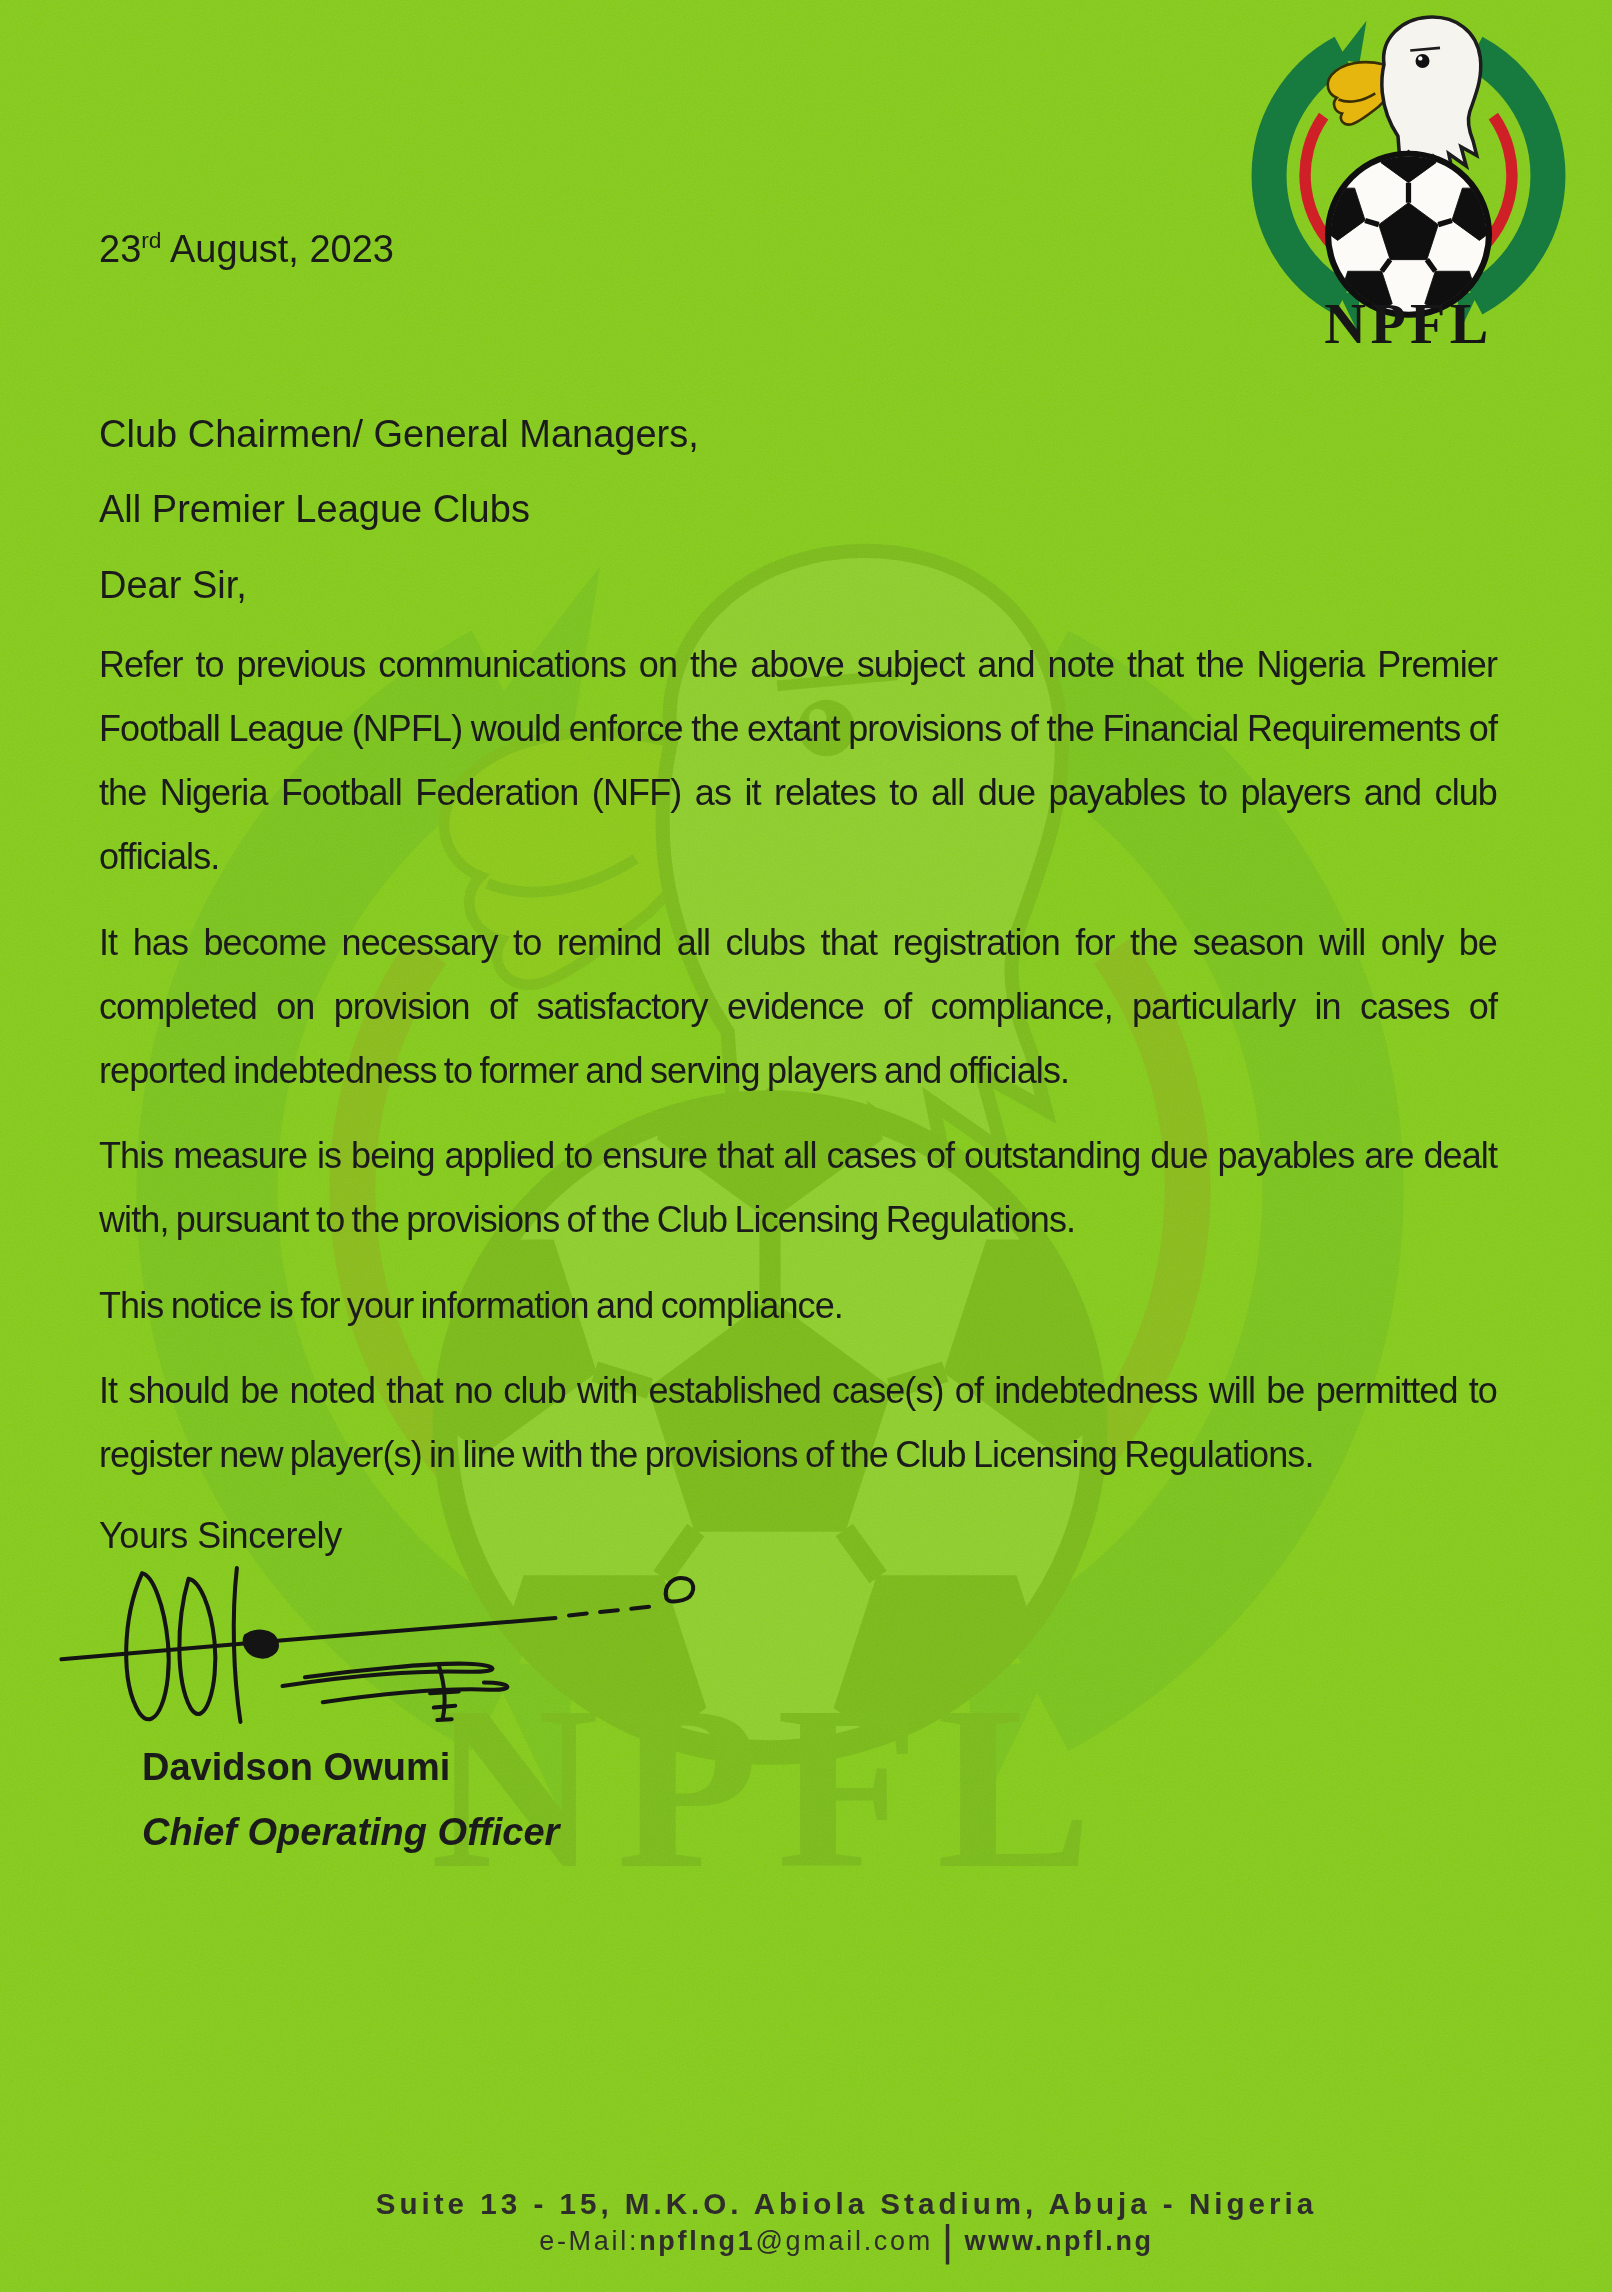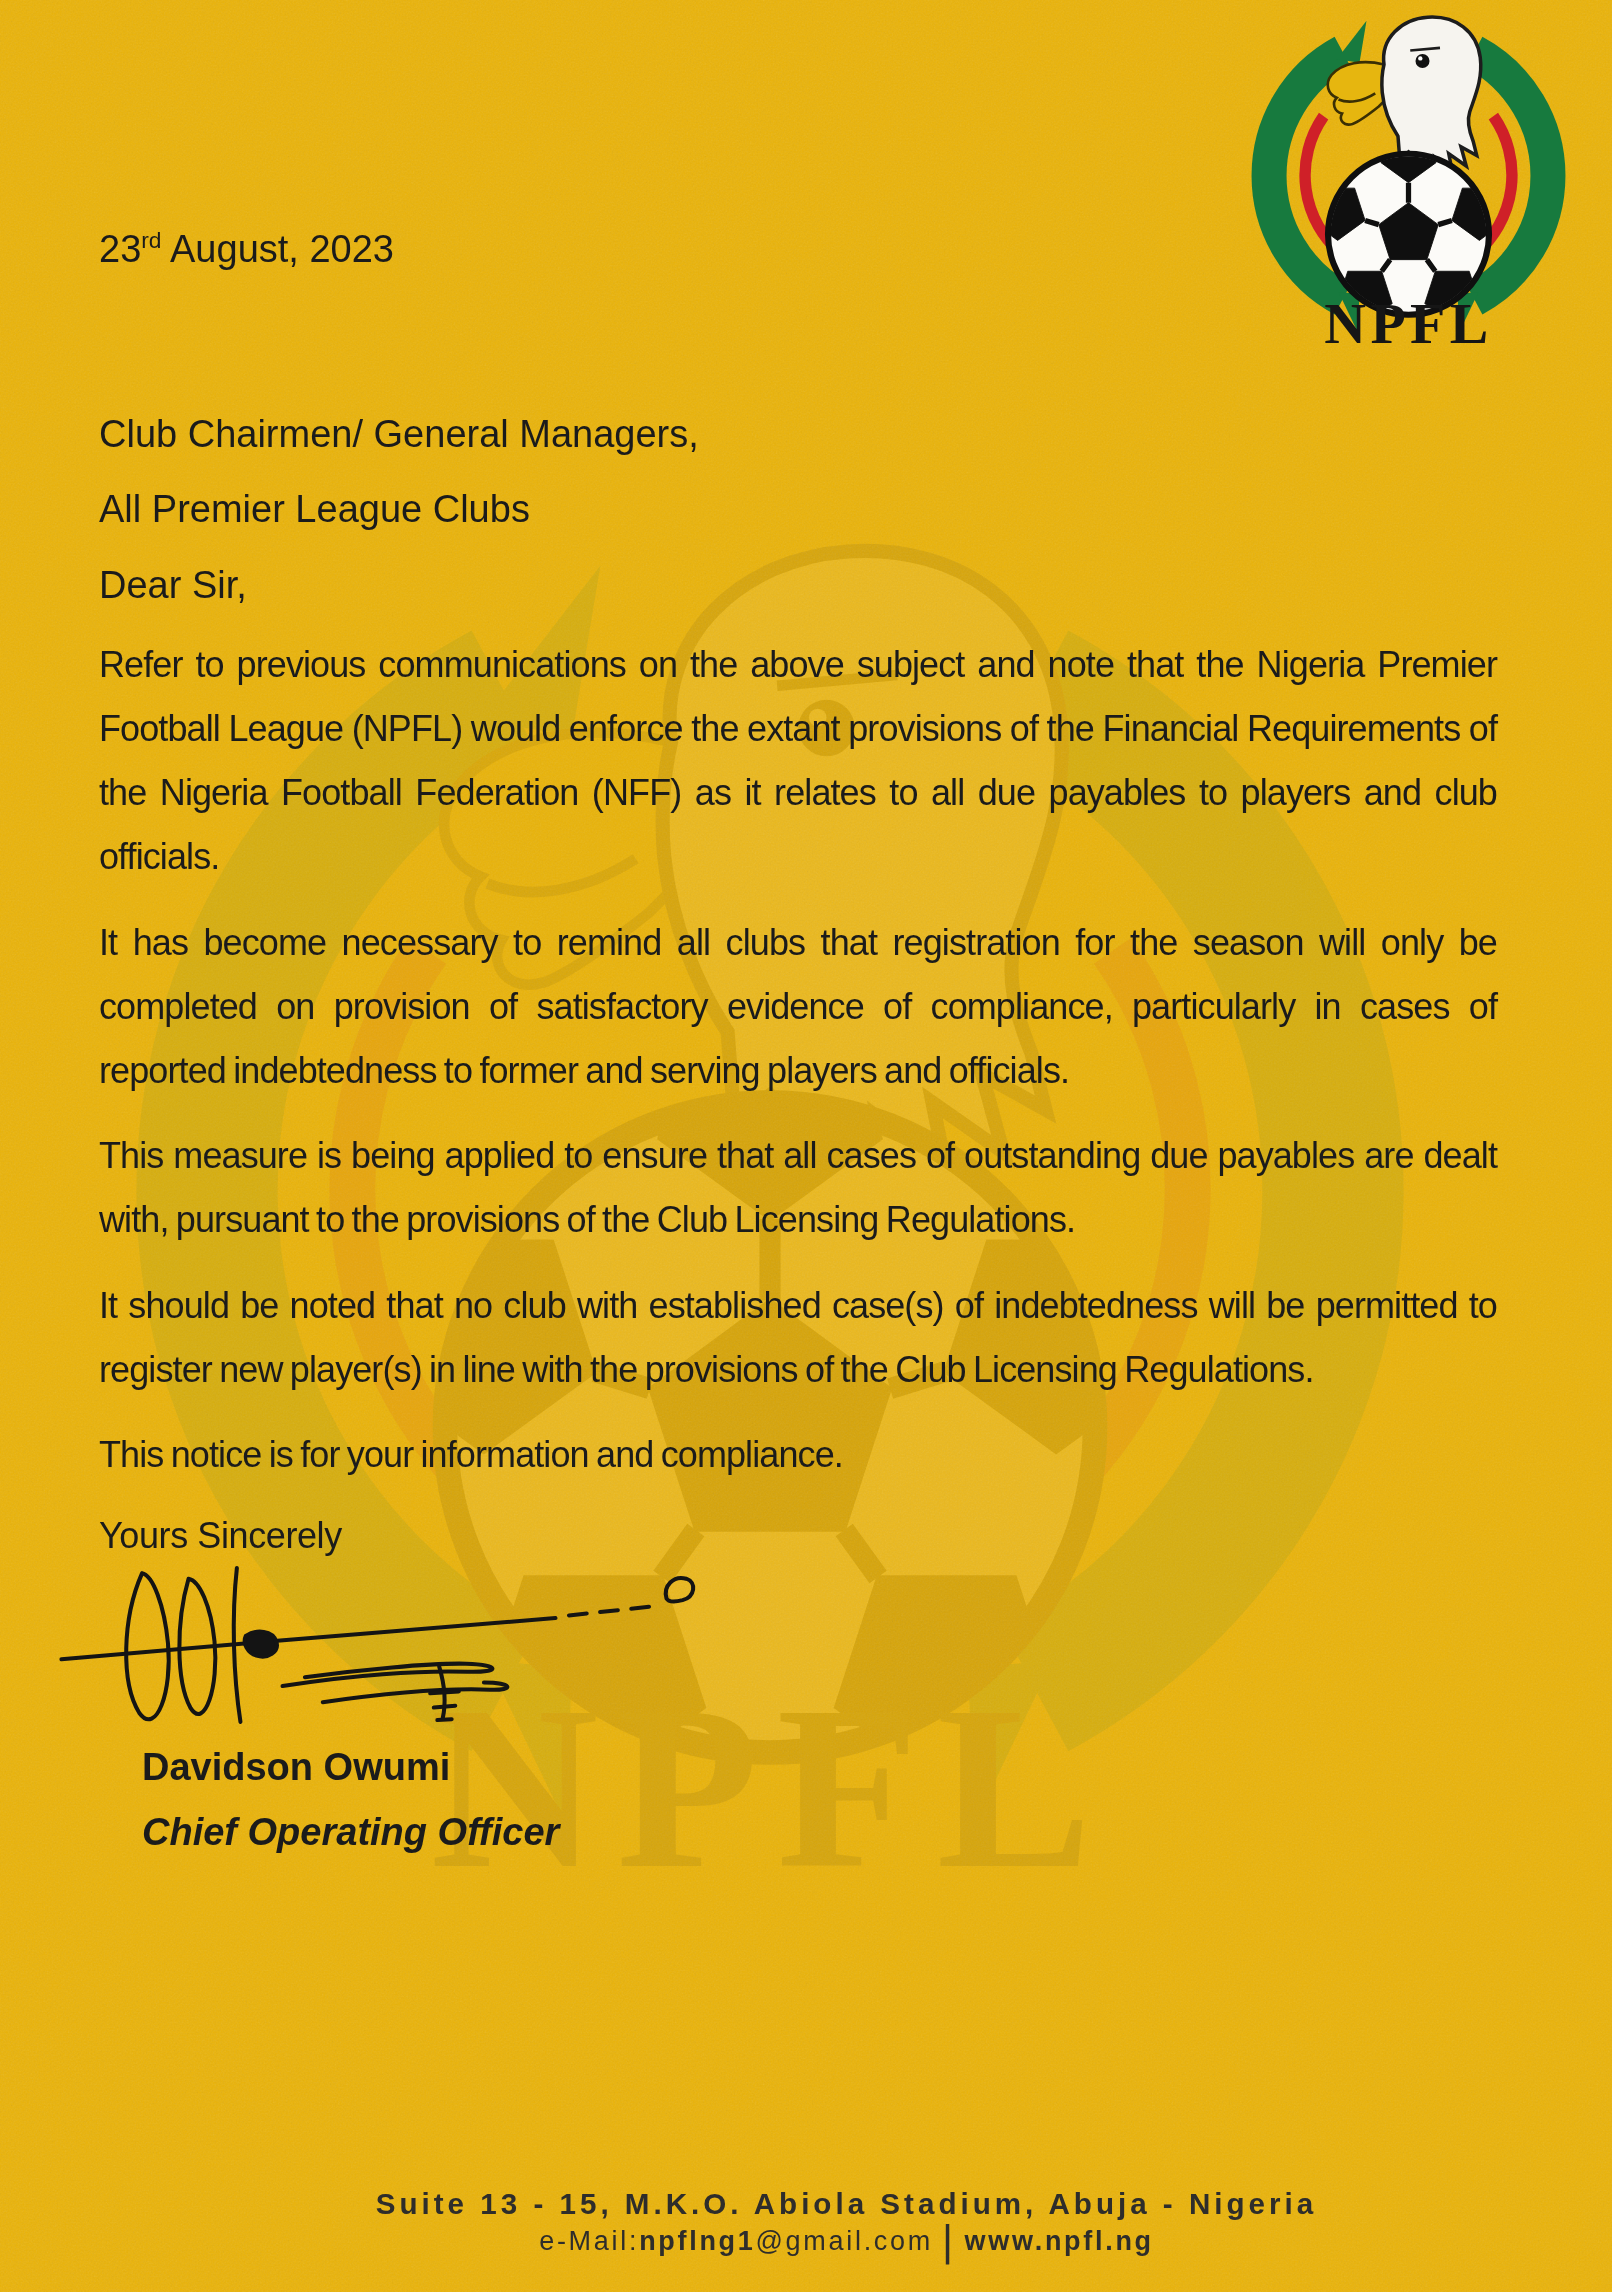--- a/index.html
+++ b/index.html
@@ -1,19 +1,19 @@
 <!DOCTYPE html>
 <html style="font-size:14.3px"><head>
 <meta charset="utf-8">
 <style>
   html,body{margin:0;padding:0;background:#9a9a98;}
   .page{
     position:relative;
     width:1613px;height:2293px;
-    background:#eab308;
+    background:#84cc16;
     overflow:hidden;
     color:#1b1b1b;
     font-family:"Liberation Sans",sans-serif;
   }
   .noise{position:absolute;inset:0;width:100%;height:100%;z-index:0;pointer-events:none;}
   .watermark{position:absolute;left:134px;top:502px;width:1272px;height:1413px;opacity:0.08;z-index:0;}
   .logo{position:absolute;top:5.4px;right:47px;width:315px;height:350px;z-index:2;}
   .content{position:relative;z-index:1;padding:213px 116px 0 99px;line-height:54px;}
   .date{font-size:38px;}
   .date sup{font-size:60%;vertical-align:super;}
@@ -114,22 +114,22 @@
   <div class="content">
     <div class="date"><span>23</span><sup>rd</sup><span> August, 2023</span></div>
 
     <div class="addr">Club Chairmen/ General Managers,</div>
     <div class="line">All Premier League Clubs</div>
     <div class="line">Dear Sir,</div>
 
     <p class="body">Refer to previous communications on the above subject and note that the Nigeria Premier Football League (NPFL) would enforce the extant provisions of the Financial Requirements of the Nigeria Football Federation (NFF) as it relates to all due payables to players and club officials.</p>
     <p class="body">It has become necessary to remind all clubs that registration for the season will only be completed on provision of satisfactory evidence of compliance, particularly in cases of reported indebtedness to former and serving players and officials.</p>
     <p class="body">This measure is being applied to ensure that all cases of outstanding due payables are dealt with, pursuant to the provisions of the Club Licensing Regulations.</p>
+    <p class="body">This notice is for your information and compliance.</p>
     <p class="body">It should be noted that no club with established case(s) of indebtedness will be permitted to register new player(s) in line with the provisions of the Club Licensing Regulations.</p>
-    <p class="body">This notice is for your information and compliance.</p>
 
     <div class="closing">Yours Sincerely</div>
 
     <svg class="sig" viewBox="0 0 720 200" fill="none" stroke="#141414" stroke-width="4.5" stroke-linecap="round">
       <path d="M8,112 C180,96 420,78 560,66"></path>
       <path d="M98,16 C76,66 74,138 95,172 C114,198 132,148 127,94 C123,52 110,18 98,16"></path>
       <path d="M150,22 C136,70 136,136 152,166 C168,192 184,142 179,92 C175,52 162,24 150,22"></path>
       <path d="M204,10 C198,64 200,130 208,182"></path>
       <path d="M214,86 C226,78 244,80 248,92 C252,104 238,112 226,108 C216,105 210,94 214,86" fill="#141414"></path>
       <path d="M255,142 C330,130 410,124 462,126 C500,127 498,118 460,117 C420,116 340,124 280,132"></path>

